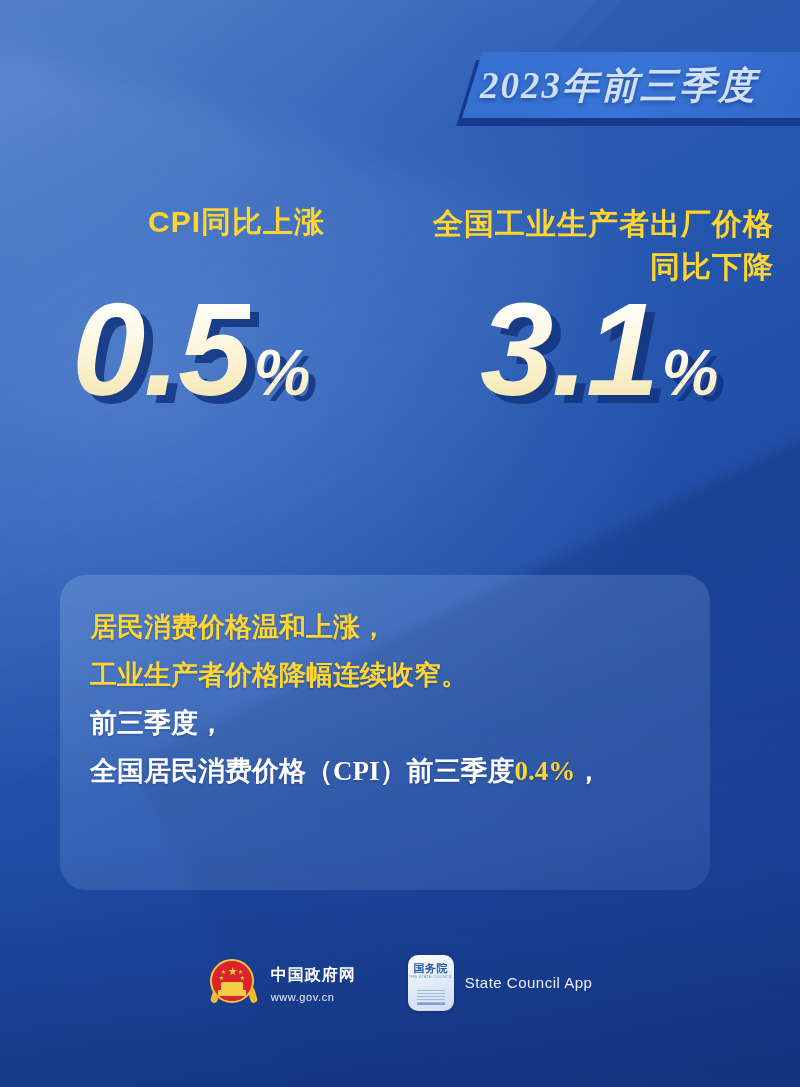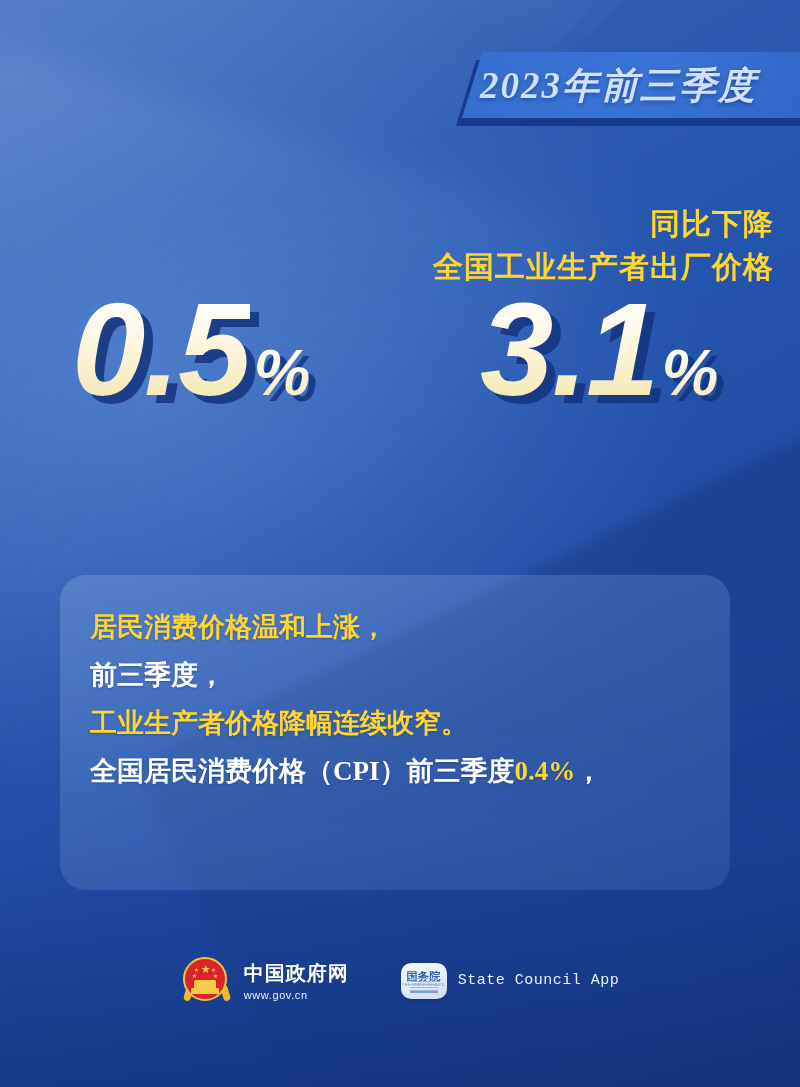--- a/index.html
+++ b/index.html
@@ -157,21 +157,20 @@
     filter: drop-shadow(7px 6px 0px rgba(19,52,126,0.85));
   }
 
   
   .panel {
     position: absolute;
     left: 60px; top: 575px;
     width: 650px; height: 315px;
     background: linear-gradient(160deg, rgba(150,185,235,0.30) 0%, rgba(130,170,228,0.22) 55%, rgba(120,160,222,0.16) 100%);
     border-radius: 26px;
-    padding-left: 20px;
   }
   .panel-body {
     position: absolute;
     left: 30px; top: 28px;
     right: 22px;
   }
   .copy-line {
     font-family: "Liberation Serif", "DejaVu Serif", serif;
     font-weight: bold;
     font-size: 27px;
@@ -192,35 +191,35 @@
     align-items: center;
     justify-content: center;
     gap: 52px;
   }
   .logo-unit {
     display: flex;
     align-items: center;
     gap: 11px;
   }
   .logo-text-cn {
-    font-size: 20px;
+    font-size: 16px;
     font-weight: bold;
     color: #ffffff;
     letter-spacing: 1px;
     line-height: 28px;
     text-align: center;
   }
   .logo-text-sub {
     font-size: 11px;
     color: #e9f0fb;
     letter-spacing: 0.6px;
     line-height: 16px;
   }
   .logo-text-sub.serif {
-    font-family: Liberation Mono, monospace;
+    font-family: Liberation Sans, sans-serif;
     font-size: 15px;
     letter-spacing: 0.5px;
   }
 
   
   .emblem {
     position: relative;
     width: 52px; height: 52px;
   }
   .emblem .disc {
@@ -269,21 +268,21 @@
     background: #f0b92e;
     border-radius: 4px;
     top: 30px;
   }
   .emblem .ribbon-l { left: 4px; transform: rotate(16deg); }
   .emblem .ribbon-r { left: 41px; transform: rotate(-16deg); }
 
   
   .app-icon {
     position: relative;
-    width: 46px; height: 36px;
+    width: 46px; height: 56px;
     border-radius: 10px;
     background: linear-gradient(165deg, #fbfdff 0%, #e3ecf7 48%, #cfddf0 100%);
     overflow: hidden;
     box-shadow: 0 1px 3px rgba(8,30,80,0.35);
   }
   .app-icon .ai-title {
     position: absolute;
     left: 0; right: 0; top: 6px;
     text-align: center;
     font-size: 11px;
@@ -317,39 +316,40 @@
   <div class="bg-sweep sweep-c"></div>
   <div class="bg-sweep sweep-d"></div>
   <div class="bg-sweep sweep-e"></div>
 
   <div class="ribbon-wrap">
     <div class="ribbon-shadow"></div>
     <div class="ribbon"></div>
     <div class="ribbon-text">2023年前三季度</div>
   </div>
 
+  <div class="label-left">CPI同比上涨</div>
   <div class="stat stat-left">
     <span class="num">0.5</span>
     <span class="pct">%</span>
   </div>
 
   <div class="label-right">
+    <div>全国工业生产者出厂价格</div>
     <div>同比下降</div>
-    <div>全国工业生产者出厂价格</div>
   </div>
   <div class="stat stat-right">
     <span class="num">3.1</span>
     <span class="pct">%</span>
   </div>
 
   <div class="panel">
     <div class="panel-body">
       <div class="copy-line accent">居民消费价格温和上涨，</div>
+      <div class="copy-line accent">工业生产者价格降幅连续收窄。</div>
       <div class="copy-line">前三季度，</div>
-      <div class="copy-line accent">工业生产者价格降幅连续收窄。</div>
       <div class="copy-line"><span>全国居民消费价格（CPI）前三季度</span><span class="hl">0.4%</span><span>，</span></div>
     </div>
   </div>
 
   <div class="footer">
 
     <div class="logo-unit">
       <div class="emblem">
         <div class="ribbon-l"></div>
         <div class="ribbon-r"></div>

